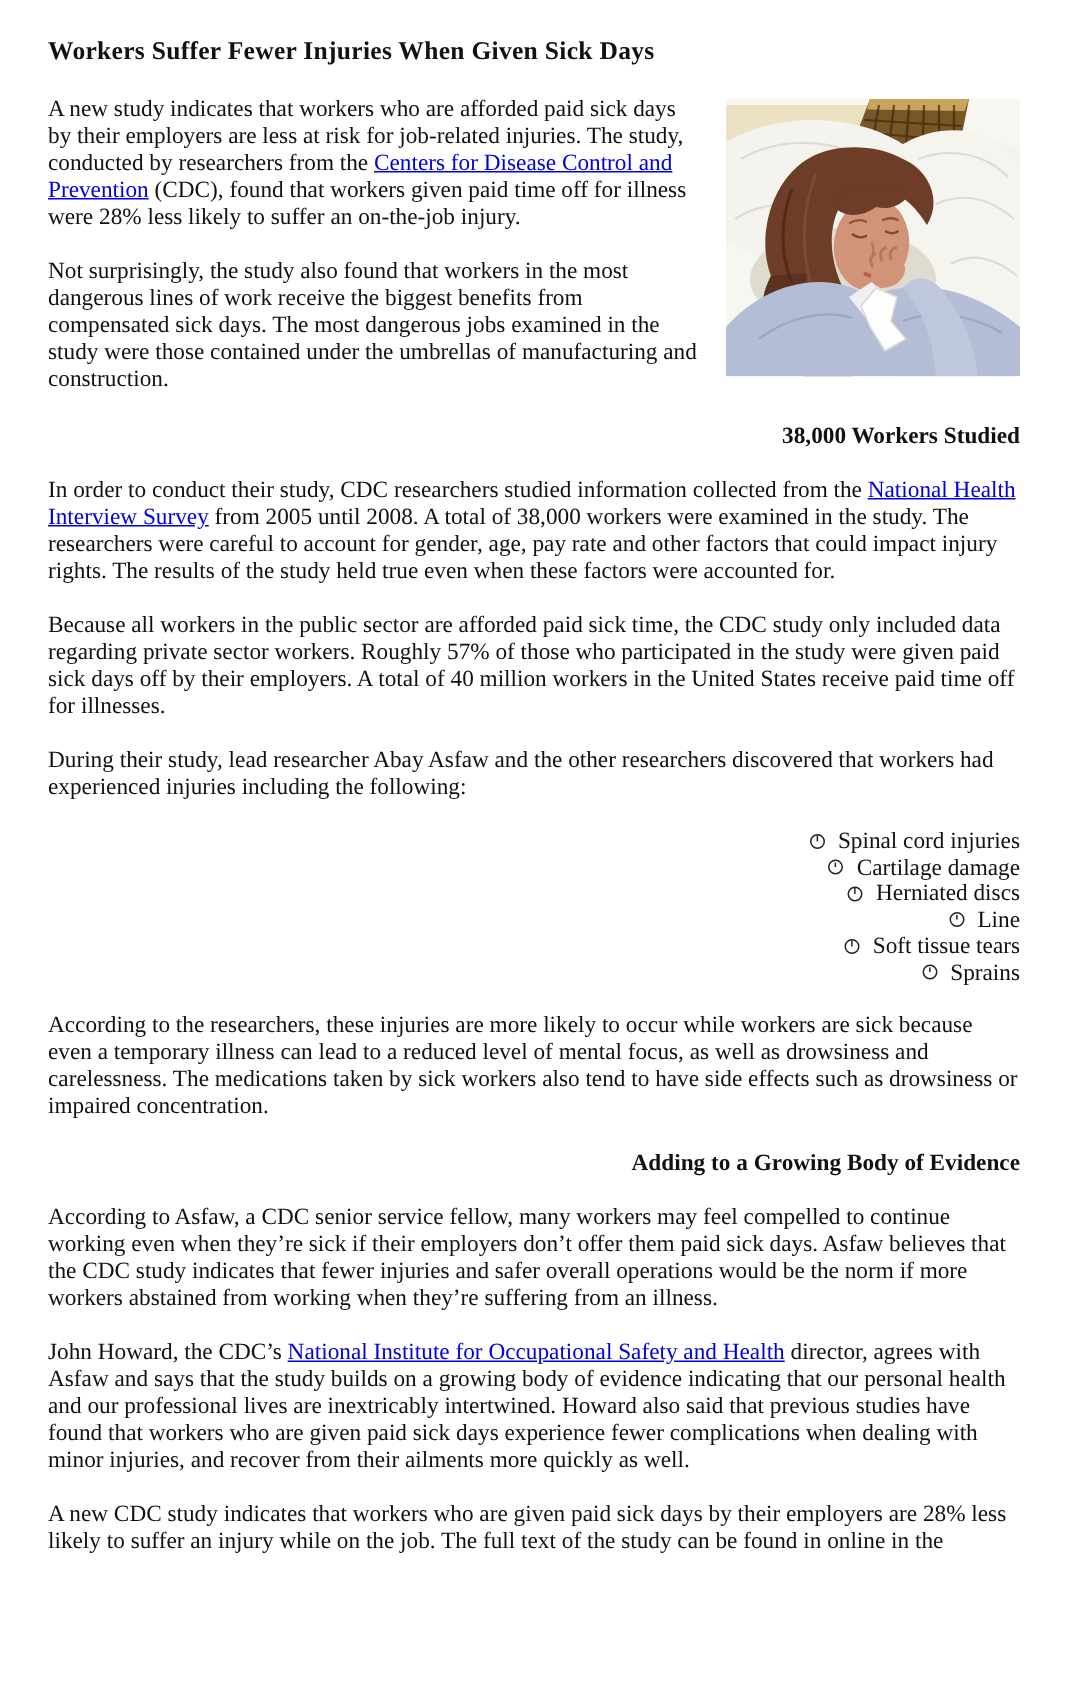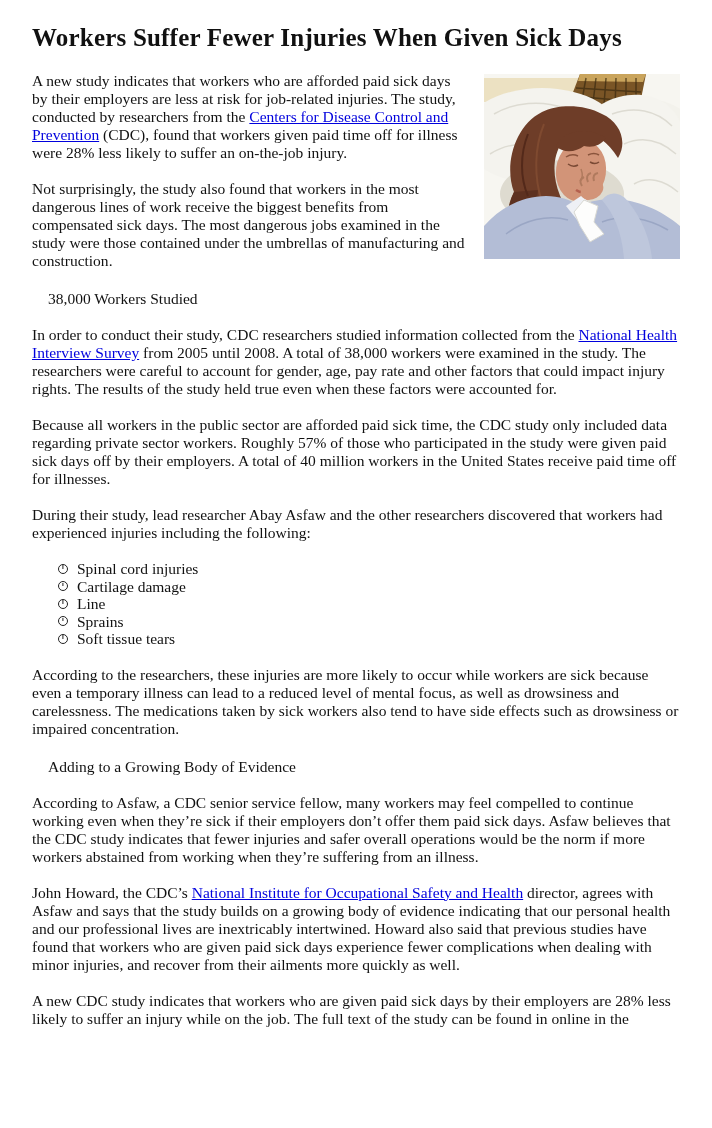--- a/index.html
+++ b/index.html
@@ -9,48 +9,50 @@
     background: #ffffff;
     font-family: "Liberation Serif", "DejaVu Serif", serif;
     color: #111111;
     overflow: hidden;
   }
   .page {
     padding: 24px 32px 20px 32px;
     width: 648px;
   }
   h1.doc-title {
-    font-size: 25px;
+    font-size: 17px;
     font-weight: bold;
     margin: 0 0 20px 0;
     letter-spacing: 0.2px;
   }
   .blocks { font-size: 15.5px; line-height: 18px; }
   .blocks h2 {
     font-size: 15.5px;
-    font-weight: normal;
-    margin: 20px 0 18px 16px;
+    font-weight: bold;
+    margin: 20px 0 18px 4px;
+    text-align: right;
   }
   .blocks p { margin: 0 0 18px 0; }
   .blocks .bold { font-weight: normal; }
   .blocks a {
     color: #0000DD;
     text-decoration: underline;
     cursor: pointer;
   }
   ul.injury-list {
     list-style: none;
     margin: 0 0 18px 0;
     padding: 0 0 0 26px;
   }
   ul.injury-list li {
     display: flex;
     align-items: center;
     line-height: 17.5px;
     margin: 0;
+    justify-content: flex-end;
   }
   .clock-bullet {
     width: 8px;
     height: 8px;
     border: 1.2px solid #222222;
     border-radius: 50%;
     display: inline-block;
     position: relative;
     margin-right: 9px;
     flex: 0 0 auto;
@@ -156,29 +158,33 @@
         <li>
           <span class="clock-bullet"></span>
           <span>Spinal cord injuries</span>
         </li>
         <li>
           <span class="clock-bullet"></span>
           <span>Cartilage damage</span>
         </li>
         <li>
           <span class="clock-bullet"></span>
+          <span>Herniated discs</span>
+        </li>
+        <li>
+          <span class="clock-bullet"></span>
           <span>Line</span>
         </li>
         <li>
           <span class="clock-bullet"></span>
-          <span>Sprains</span>
+          <span>Soft tissue tears</span>
         </li>
         <li>
           <span class="clock-bullet"></span>
-          <span>Soft tissue tears</span>
+          <span>Sprains</span>
         </li>
       </ul>
       <p><span>According to the researchers, these injuries are more likely to occur while workers are sick because even a temporary illness can lead to a </span><span class="bold">reduced level of mental focus</span><span>, as well as drowsiness and carelessness. The </span><span class="bold">medications</span><span> taken by sick workers also tend to have side effects such as drowsiness or impaired concentration.</span></p>
       <h2>Adding to a Growing Body of Evidence</h2>
       <p><span>According to Asfaw, a CDC senior service fellow, many workers may feel compelled to continue working even when they’re sick if their employers don’t offer them paid sick days. Asfaw believes that the CDC study indicates that </span><span class="bold">fewer injuries and safer overall operations would be the norm if more workers abstained from working when they’re suffering from an illness</span><span>.</span></p>
       <p><span>John Howard, the CDC’s </span><a href="#">National Institute for Occupational Safety and Health</a><span> director, agrees with Asfaw and says that the study builds on a growing body of evidence indicating that our personal health and our professional lives are inextricably intertwined. Howard also said that previous studies have found that workers who are given paid sick days experience </span><span class="bold">fewer complications when dealing with minor injuries</span><span>, and recover from their ailments more quickly as well.</span></p>
       <p><span>A new CDC study indicates that workers who are given paid sick days by their employers are 28% less likely to suffer an injury while on the job. The full text of the study can be found in online in the </span></p>
     </div>
 </div>
 

